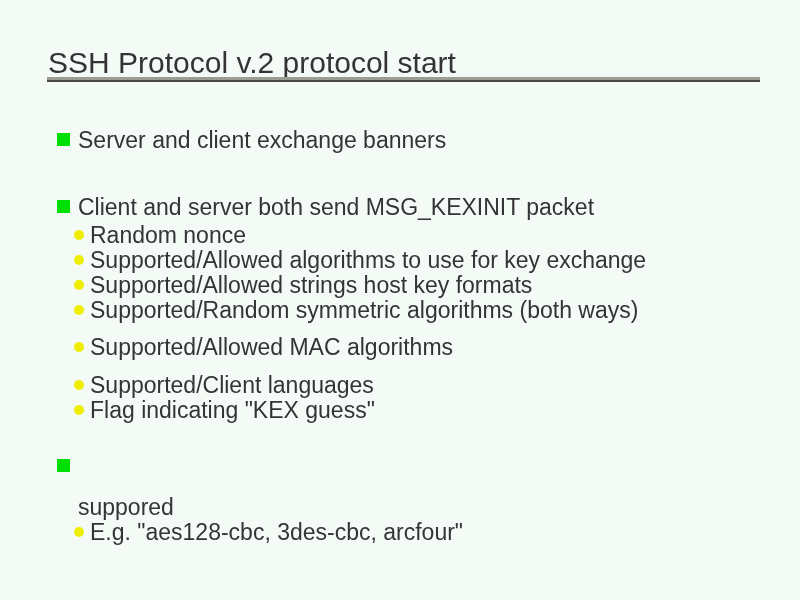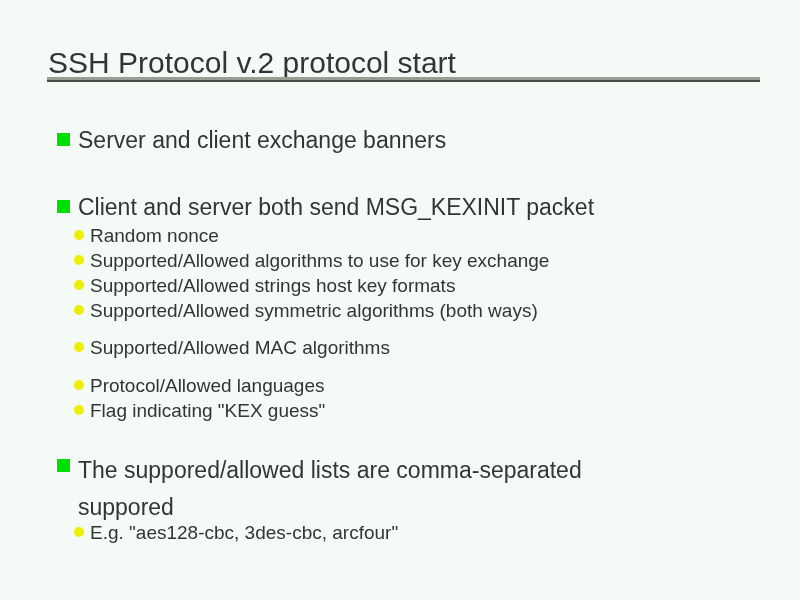--- a/index.html
+++ b/index.html
@@ -38,21 +38,21 @@
     color:var(--text);
   }
   .l1{left:57px;font-size:23px;line-height:28px;}
   .l1 .sq{
     width:13px;height:13px;flex:none;
     margin-top:7px;margin-right:8px;
     background:var(--bullet-green);
   }
   .l1 .t1{white-space:nowrap;}
   .l1.wrap .t1{white-space:normal;line-height:37px;width:620px;}
-  .l2{left:74px;font-size:19px;line-height:25px;}
+  .l2{left:74px;font-size:23px;line-height:25px;}
   .l2 .dot{
     width:10px;height:10px;flex:none;
     margin-top:7px;margin-right:6px;
     border-radius:50%;
     background:var(--bullet-yellow);
   }
   .l2 .t2{white-space:nowrap;}
 </style>
 </head>
 <body>
@@ -79,38 +79,38 @@
   <div class="row l2" style="top:248px">
     <span class="dot"></span>
     <span class="t2">Supported/Allowed algorithms to use for key exchange</span>
   </div>
   <div class="row l2" style="top:273px">
     <span class="dot"></span>
     <span class="t2">Supported/Allowed strings host key formats</span>
   </div>
   <div class="row l2" style="top:298px">
     <span class="dot"></span>
-    <span class="t2">Supported/Allowed symmetric algorithms (both ways)</span>
+    <span class="t2">Supported/Random symmetric algorithms (both ways)</span>
   </div>
   <div class="row l2" style="top:335px">
     <span class="dot"></span>
     <span class="t2">Supported/Allowed MAC algorithms</span>
   </div>
   <div class="row l2" style="top:373px">
     <span class="dot"></span>
-    <span class="t2">Protocol/Allowed languages</span>
+    <span class="t2">Supported/Client languages</span>
   </div>
   <div class="row l2" style="top:398px">
     <span class="dot"></span>
     <span class="t2">Flag indicating "KEX guess"</span>
   </div>
 
   <div class="row l1 wrap" style="top:452px">
     <span class="sq"></span>
-    <span class="t1"><span>The suppored/allowed lists are comma-separated</span><br><span>suppored</span></span>
+    <span class="t1"><br><span>suppored</span></span>
   </div>
 
   <div class="row l2" style="top:520px">
     <span class="dot"></span>
     <span class="t2">E.g. "aes128-cbc, 3des-cbc, arcfour"</span>
   </div>
 
 </div>
 
 </body></html>

